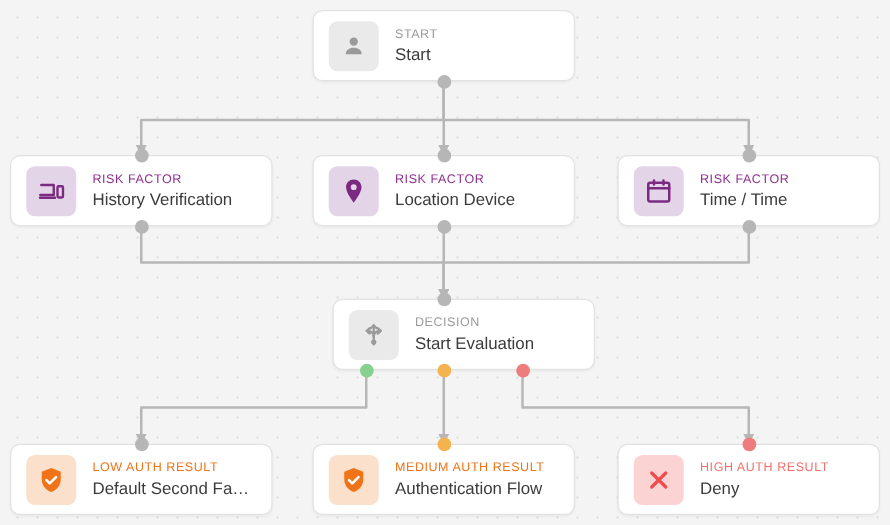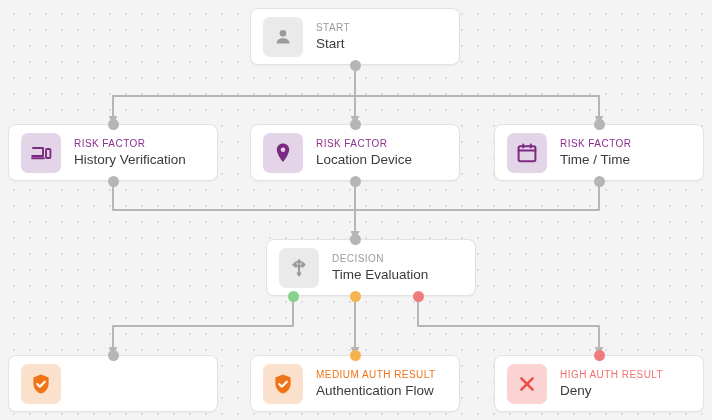--- a/index.html
+++ b/index.html
@@ -166,30 +166,34 @@
         <path d="M12 13.3c0-3 -2.2-4.6 -5.6-4.6"></path>
         <path d="M12 13.3c0-3 2.2-4.6 5.6-4.6"></path>
         <path d="M12 4.2l-2.3 2.4M12 4.2l2.3 2.4"></path>
         <path d="M6.4 8.7l2.4-2.2M6.4 8.7l2.4 2.2"></path>
         <path d="M17.6 8.7l-2.4-2.2M17.6 8.7l-2.4 2.2"></path>
         <circle cx="12" cy="17.6" r="2.1" fill="#9a9a9a" stroke="none"></circle>
       </svg>
     </div>
     <div class="txt">
       <div class="kicker k-grey">DECISION</div>
-      <div class="title">Time Evaluation</div>
+      <div class="title">Start Evaluation</div>
     </div>
   </div>
 
   <div class="node ic-orange" style="left:8px;top:355px;width:210px;height:57px;">
     <div class="iconbox">
       <svg width="24" height="24" viewBox="0 0 24 24">
         <path d="M12 2.4l7.6 3v6c0 5-3.2 8.6-7.6 10.2C7.6 20 4.4 16.4 4.4 11.4v-6z" fill="#f07417"></path>
         <path d="M8.2 12.1l2.6 2.6 5-5" fill="none" stroke="#ffffff" stroke-width="2.1" stroke-linecap="round" stroke-linejoin="round"></path>
       </svg>
+    </div>
+    <div class="txt">
+      <div class="kicker k-orange">LOW AUTH RESULT</div>
+      <div class="title">Default Second Fact…</div>
     </div>
   </div>
 
   <div class="node ic-orange" style="left:250px;top:355px;width:210px;height:57px;">
     <div class="iconbox">
       <svg width="24" height="24" viewBox="0 0 24 24">
         <path d="M12 2.4l7.6 3v6c0 5-3.2 8.6-7.6 10.2C7.6 20 4.4 16.4 4.4 11.4v-6z" fill="#f07417"></path>
         <path d="M8.2 12.1l2.6 2.6 5-5" fill="none" stroke="#ffffff" stroke-width="2.1" stroke-linecap="round" stroke-linejoin="round"></path>
       </svg>
     </div>

